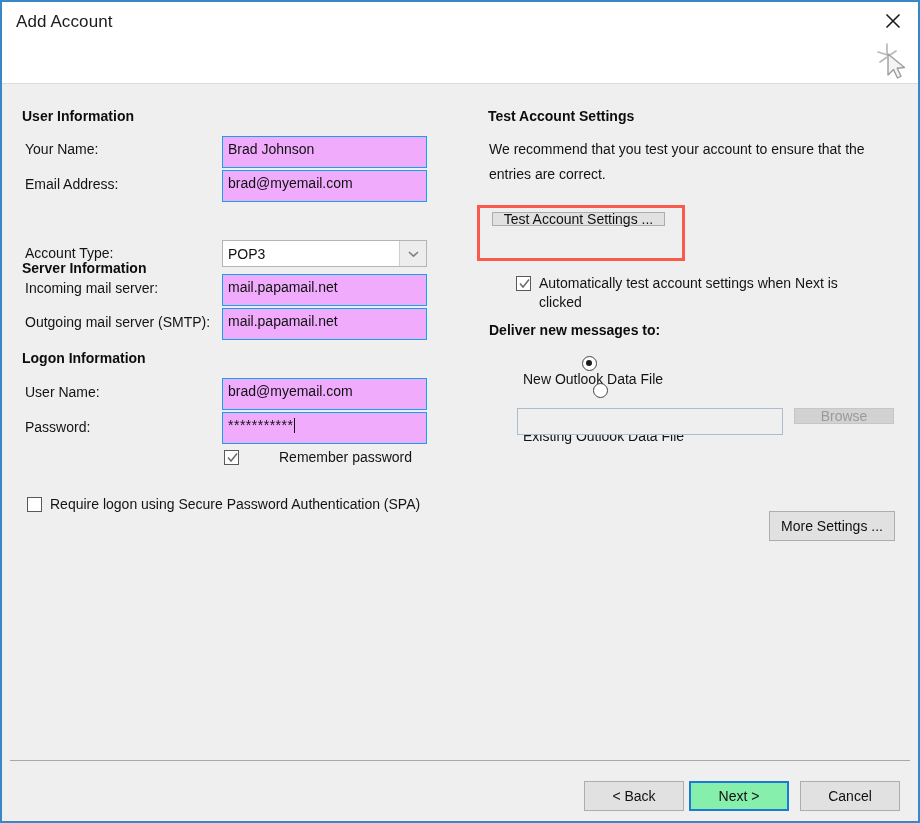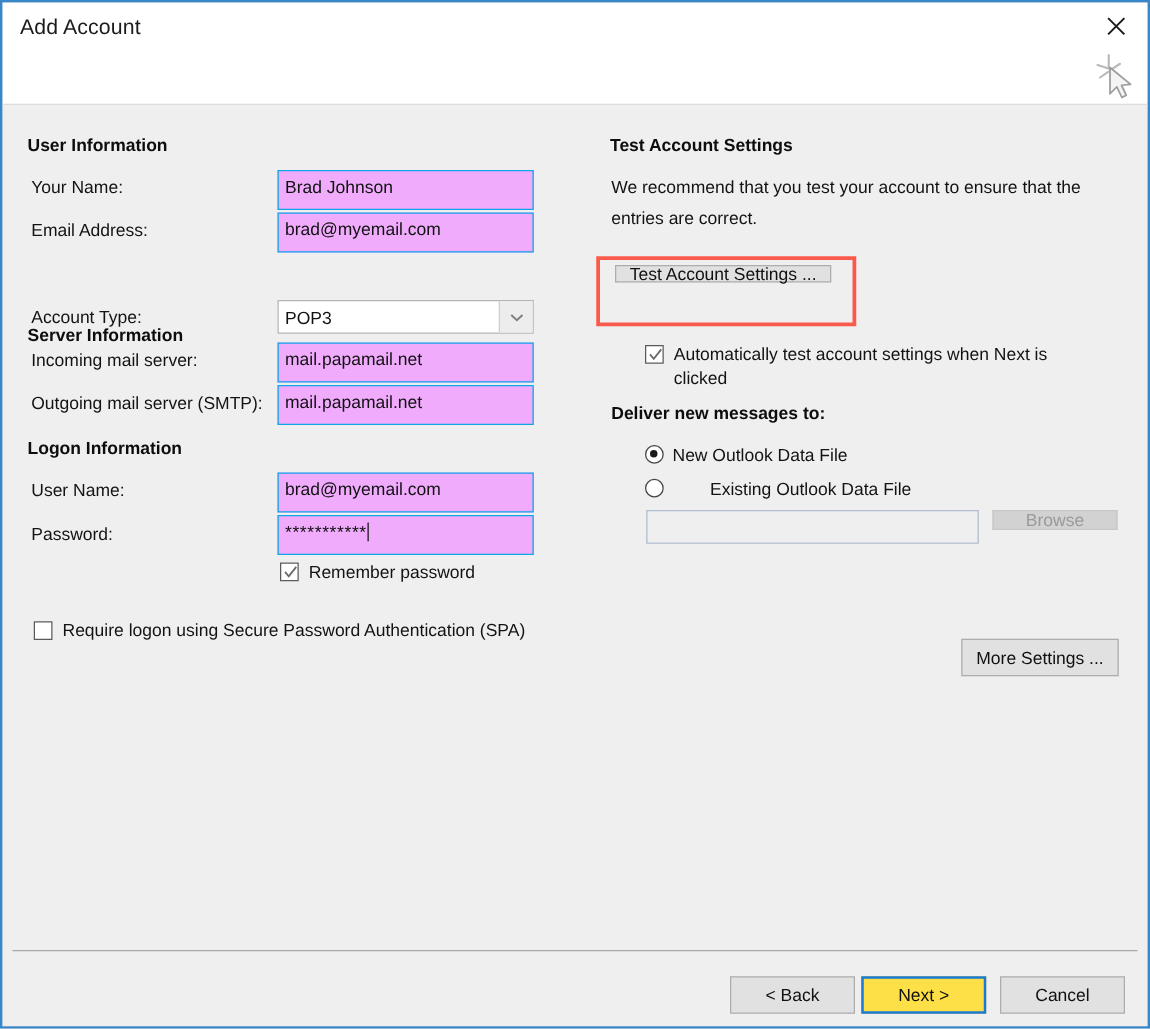--- a/index.html
+++ b/index.html
@@ -182,22 +182,23 @@
   .chk-label {
     font-size: 14px;
     color: #131313;
     margin-left: 8px;
     line-height: 19px;
   }
 
   .radio-row {
     position: absolute;
     display: flex;
-    align-items: flex-start;
-    cursor: pointer;
+    align-items: center;
+    cursor: pointer;
+    flex-direction: column;
   }
   .rbox {
     box-sizing: border-box;
     width: 15px;
     height: 15px;
     border: 1.5px solid #444444;
     border-radius: 50%;
     background: #ffffff;
     flex: 0 0 auto;
     position: relative;
@@ -233,21 +234,21 @@
     white-space: nowrap;
   }
   .btn.disabled {
     color: #9a9a9a;
     background: #d2d2d2;
     border-color: #c6c6c6;
     cursor: default;
   }
   .btn.default {
     border: 2px solid #1a7ad4;
-    background: #fde047;
+    background: #86efac;
   }
 
   .hilite {
     position: absolute;
     box-sizing: border-box;
     border: 3px solid #fa5a4b;
     pointer-events: none;
   }
 
   .disabled-input {
@@ -320,21 +321,21 @@
       <div class="tbox" style="left:200px; top:224px; width:205px;">mail.papamail.net</div>
 
       <div class="grp-title" style="left:0; top:266px;">Logon Information</div>
 
       <div class="fld-label" style="left:3px; top:300px;">User Name:</div>
       <div class="tbox" style="left:200px; top:294px; width:205px;">brad@myemail.com</div>
 
       <div class="fld-label" style="left:3px; top:335px;">Password:</div>
       <div class="tbox" style="left:200px; top:328px; width:205px; letter-spacing:.5px;"><span>***********</span><span class="pw-caret"></span></div>
 
-      <div class="chk-row" style="left:202px; top:364px;">
+      <div class="chk-row" style="left:202px; top:364px;gap:32px;">
         <span class="cbox">
           <svg width="13" height="13" viewBox="0 0 13 13" aria-hidden="true">
             <path d="M2 6.5 L5 10 L11 2.5" stroke="#6b6b6b" stroke-width="1.5" fill="none"></path>
           </svg>
         </span>
         <span class="chk-label">Remember password</span>
       </div>
 
       <div class="chk-row" style="left:5px; top:411px;">
         <span class="cbox"></span>

